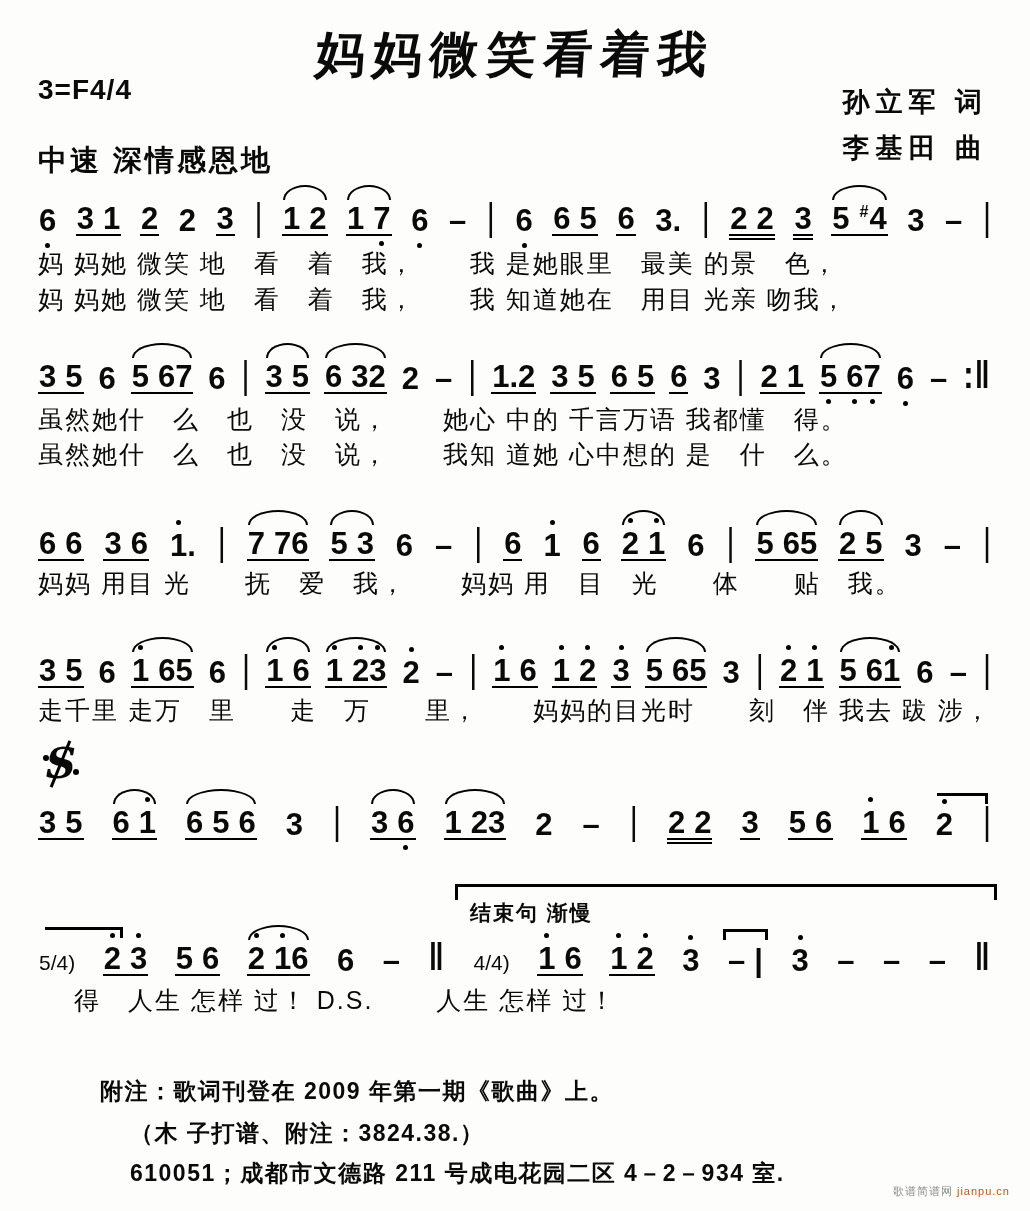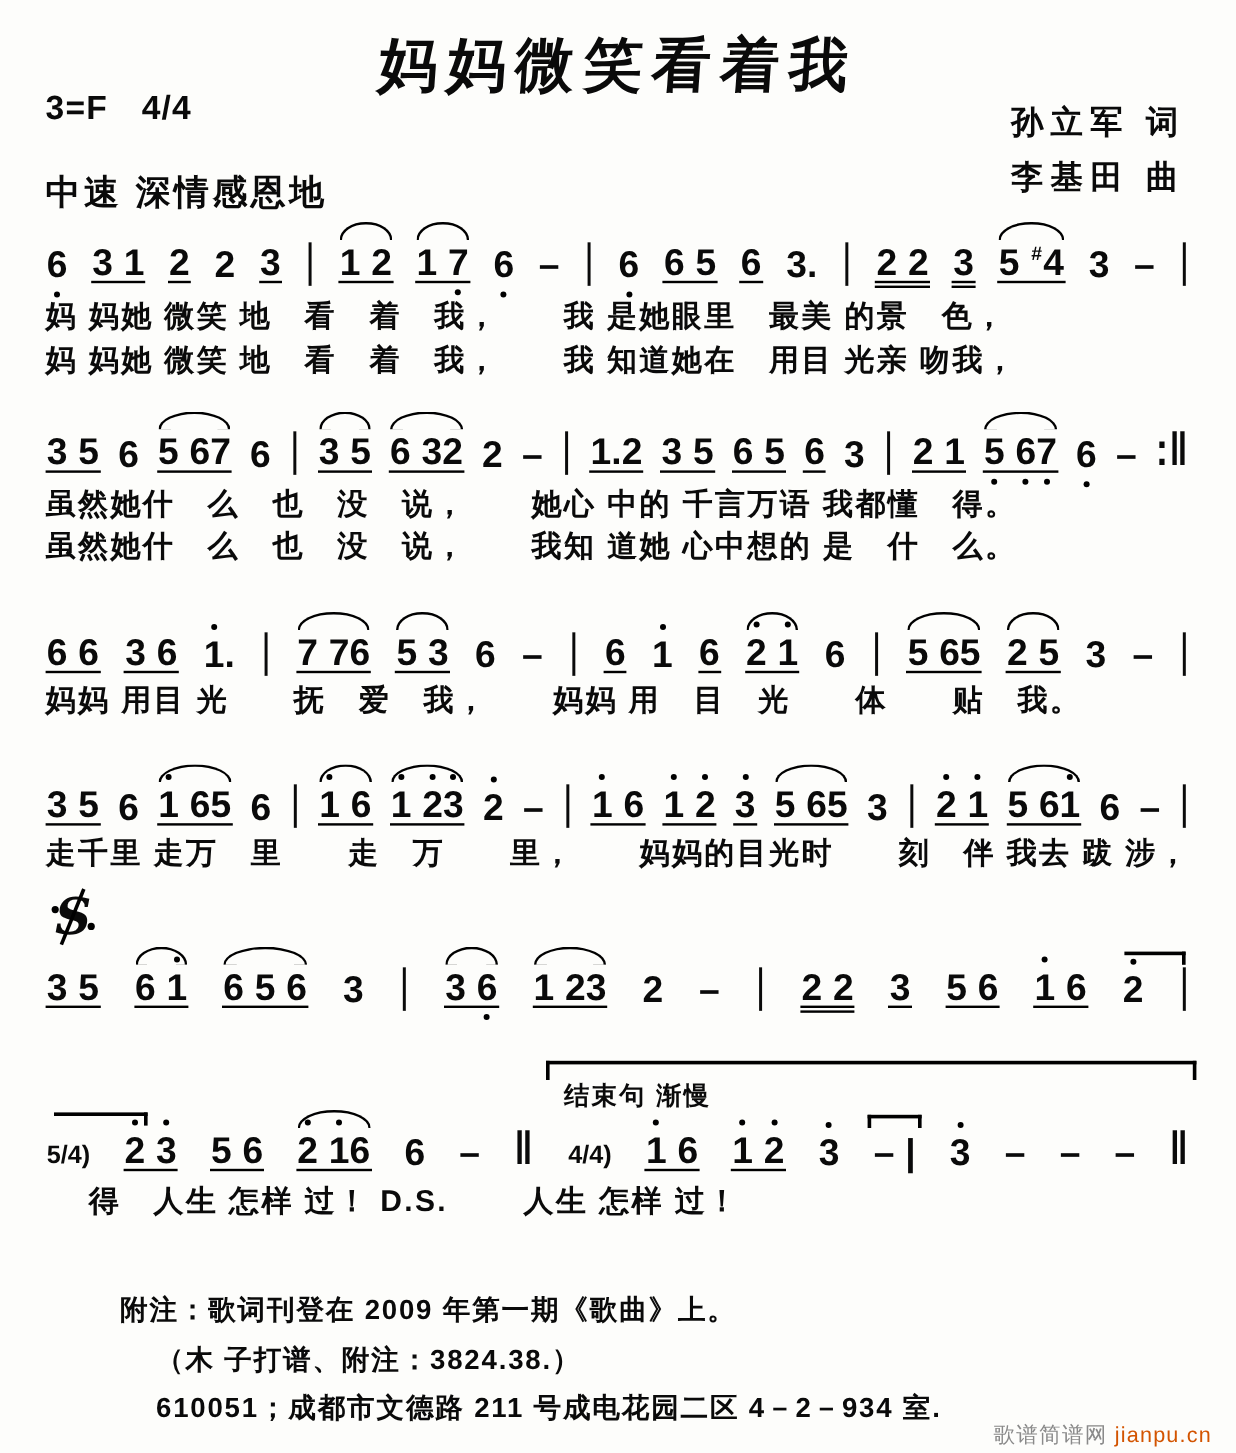--- a/index.html
+++ b/index.html
@@ -4,21 +4,21 @@
 <style>
   html,body{margin:0;padding:0;}
   body{background:#e8e8e8;font-family:"Liberation Sans",sans-serif;}
   .page{position:relative;width:1030px;height:1211px;background:#fdfdfb;margin:0 auto;overflow:hidden;color:#0a0a0a;}
 
   
   .title{position:absolute;top:22px;left:0;width:100%;text-align:center;
          font-family:"DejaVu Serif",serif;font-weight:900;font-size:49px;letter-spacing:8px;
          transform:skewX(-4deg);}
   .keytime{position:absolute;left:38px;top:74px;font-size:28px;font-weight:700;letter-spacing:1px;}
-  .keytime .ts{margin-left:28px;}
+  .keytime .ts{}
   .credit{position:absolute;right:42px;font-size:27px;font-weight:700;letter-spacing:6px;}
   .credit.lyr-c{top:84px;}
   .credit.cmp-c{top:130px;}
   .tempo{position:absolute;left:38px;top:141px;font-size:29px;font-weight:700;letter-spacing:3px;}
 
   
   .mline{position:absolute;left:36px;right:36px;}
   .notes{display:flex;justify-content:space-between;align-items:flex-end;
          font-weight:700;font-size:31px;line-height:1;height:44px;padding:0 2px;}
   .tok{position:relative;display:inline-block;white-space:pre;}
@@ -36,23 +36,23 @@
                border:2.5px solid #000;border-bottom:none;
                border-radius:50% 50% 0 0 / 100% 100% 0 0;}
   .sq-start::before{content:"";position:absolute;top:-16px;left:2px;right:-34px;height:8px;
                     border-top:3px solid #000;border-right:3px solid #000;}
   .sq-end::before{content:"";position:absolute;top:-16px;left:-58px;right:55%;height:8px;
                   border-top:3px solid #000;border-right:3px solid #000;}
   .sq-full::before{content:"";position:absolute;top:-16px;left:-4px;right:-4px;height:8px;
                    border-top:3px solid #000;border-left:3px solid #000;border-right:3px solid #000;}
   .bar{font-weight:400;transform:scaleY(1.25);transform-origin:center bottom;}
   .endbar{font-weight:900;transform:scaleY(1.25);transform-origin:center bottom;letter-spacing:1px;}
-  .sig{font-size:21px;font-weight:700;padding-bottom:3px;}
-
-  .lyr{position:absolute;left:38px;right:30px;font-size:25px;font-weight:700;
+  .sig{font-size:21px;font-weight:400;padding-bottom:3px;}
+
+  .lyr{position:absolute;left:38px;right:30px;font-size:25px;font-weight:400;
        letter-spacing:2px;white-space:pre;}
 
   
   .segno{position:absolute;left:42px;top:742px;width:38px;height:46px;}
   .segno .s{font-family:"DejaVu Serif",serif;font-style:italic;font-weight:900;font-size:42px;line-height:44px;display:block;text-align:center;}
   .segno .slash{position:absolute;left:17px;top:-3px;width:3px;height:50px;background:#000;transform:rotate(22deg);}
   .segno .d1,.segno .d2{position:absolute;width:6px;height:6px;border-radius:50%;background:#000;}
   .segno .d1{left:1px;top:13px;}
   .segno .d2{right:1px;bottom:13px;}
 
@@ -61,21 +61,21 @@
                   border-top:3.5px solid #000;border-left:3.5px solid #000;border-right:3.5px solid #000;}
   .ending-label{position:absolute;left:470px;top:899px;font-size:21px;font-weight:700;letter-spacing:2px;}
 
   
   .fnote{position:absolute;font-size:23px;font-weight:700;letter-spacing:1.5px;}
   .fn1{left:100px;top:1076px;}
   .fn2{left:130px;top:1118px;}
   .fn3{left:130px;top:1158px;}
 
   
-  .watermark{position:absolute;right:20px;top:1184px;font-size:18px;letter-spacing:1px;}
+  .watermark{position:absolute;right:20px;top:1184px;font-size:11px;letter-spacing:1px;}
   .watermark .site{color:#8a8a8a;}
   .watermark .url{color:#d35400;text-decoration:none;}
 </style>
 </head>
 <body>
 
 <div class="page">
 
   <div class="title">妈妈微笑看着我</div>
 

